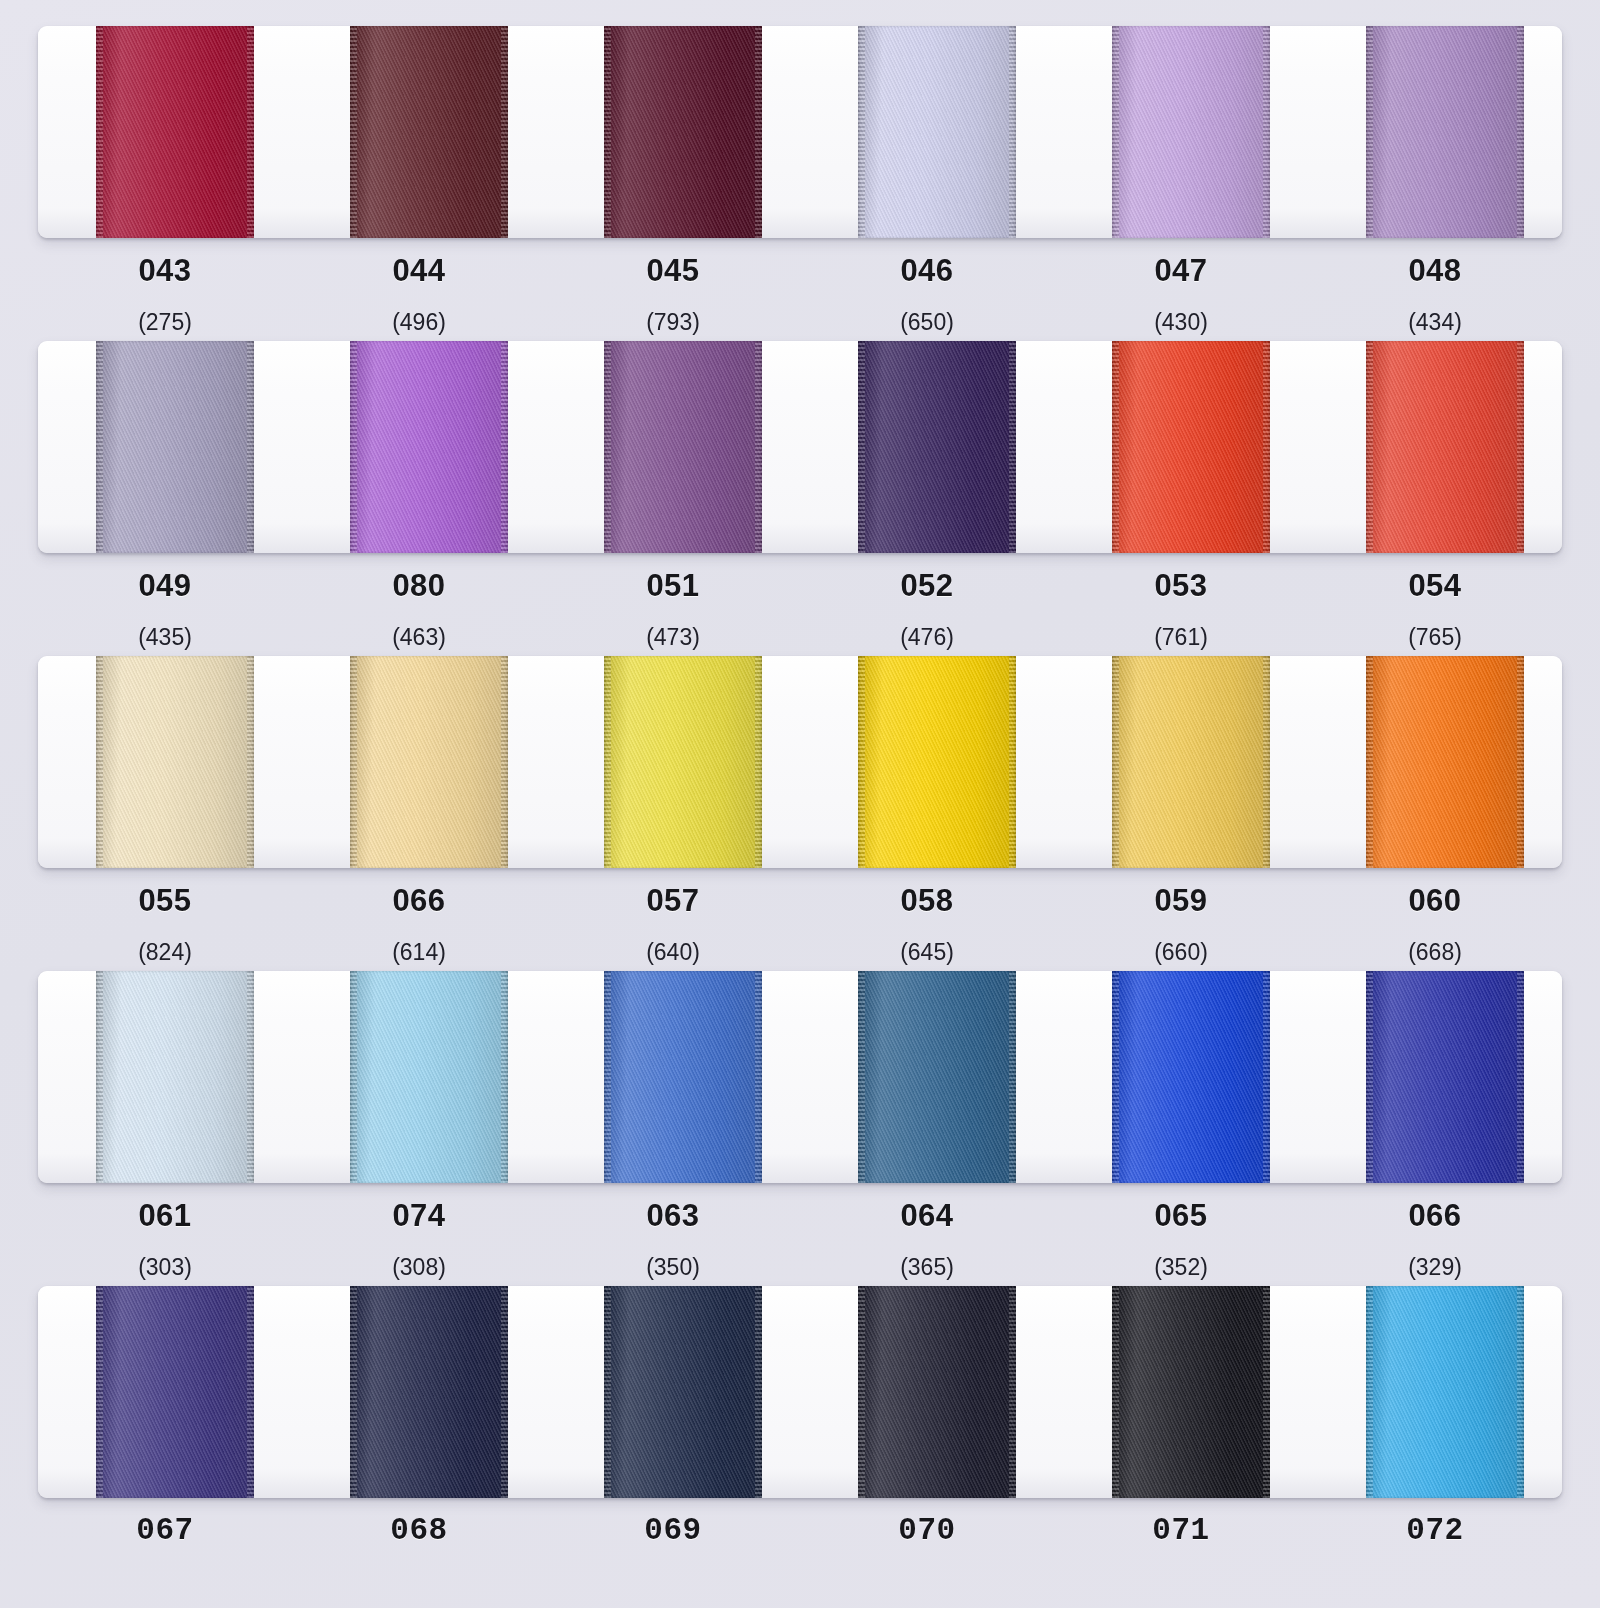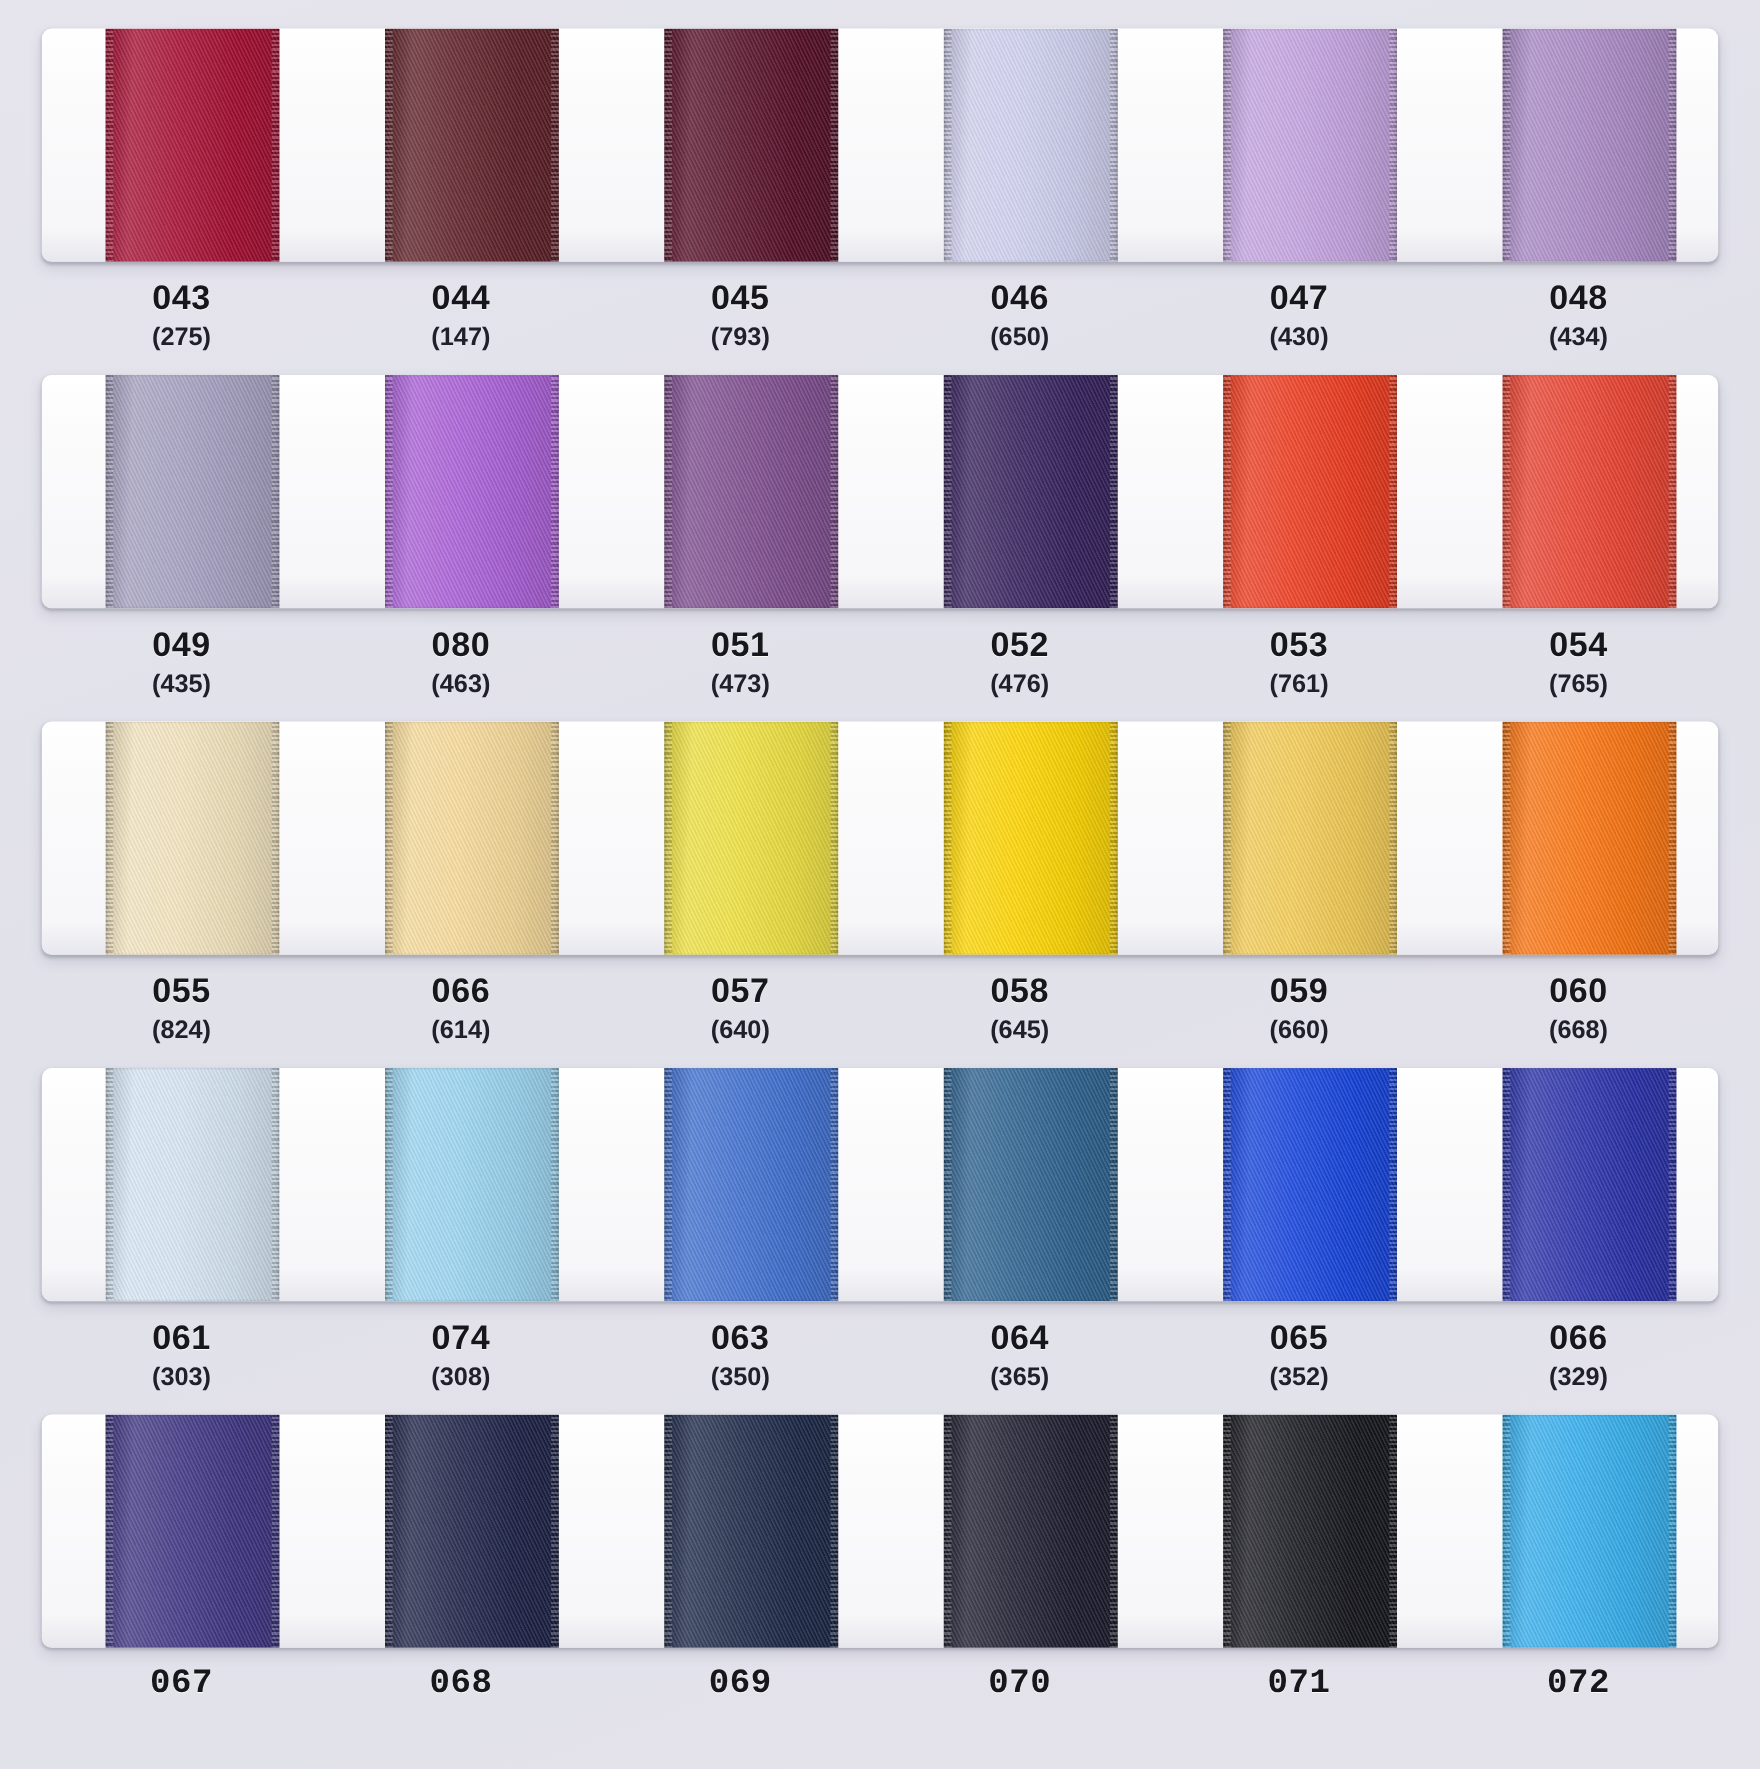--- a/index.html
+++ b/index.html
@@ -122,23 +122,23 @@
   }
   .code {
     font-size: 31px;
     font-weight: 700;
     letter-spacing: 0.5px;
     line-height: 1.05;
     text-shadow: 0 1px 0 rgba(255,255,255,0.85);
   }
   .alt {
     font-size: 23px;
-    font-weight: 700;
+    font-weight: 400;
     line-height: 1.25;
-    margin-top: 4px;
+    margin-top: 20px;
     color: #20202A;
   }
 
   
   #r0 { top: 26px; }
   #r1 { top: 341px; }
   #r2 { top: 656px; }
   #r3 { top: 971px; }
   #r4 { top: 1286px; font-family: Liberation Mono, monospace; }
 </style>
@@ -188,21 +188,21 @@
           </div>
         </div>
     </div>
     <div class="labels">
         <div class="label-cell">
           <div class="code">043</div>
           <div class="alt">(275)</div>
         </div>
         <div class="label-cell">
           <div class="code">044</div>
-          <div class="alt">(147)</div>
+          <div class="alt">(496)</div>
         </div>
         <div class="label-cell">
           <div class="code">045</div>
           <div class="alt">(793)</div>
         </div>
         <div class="label-cell">
           <div class="code">046</div>
           <div class="alt">(650)</div>
         </div>
         <div class="label-cell">

